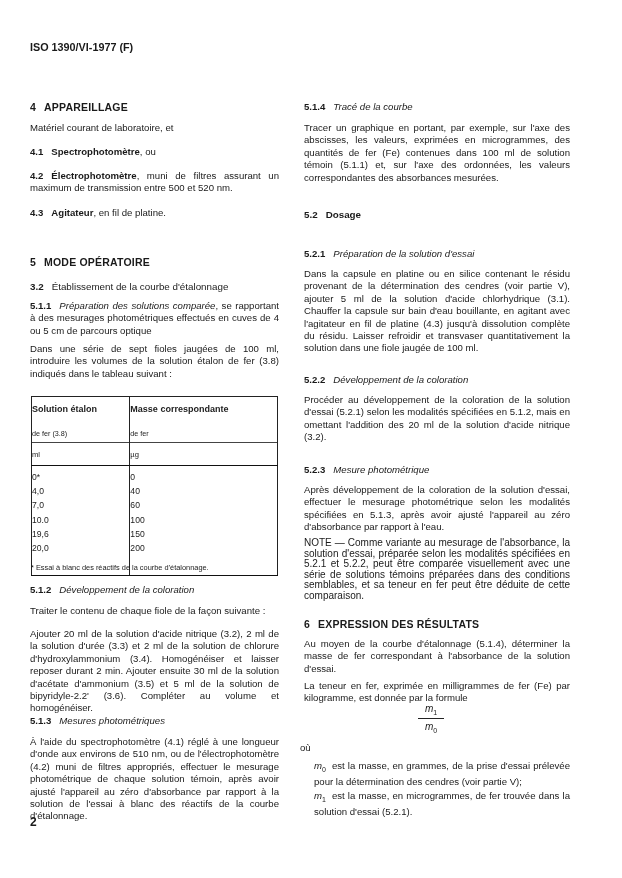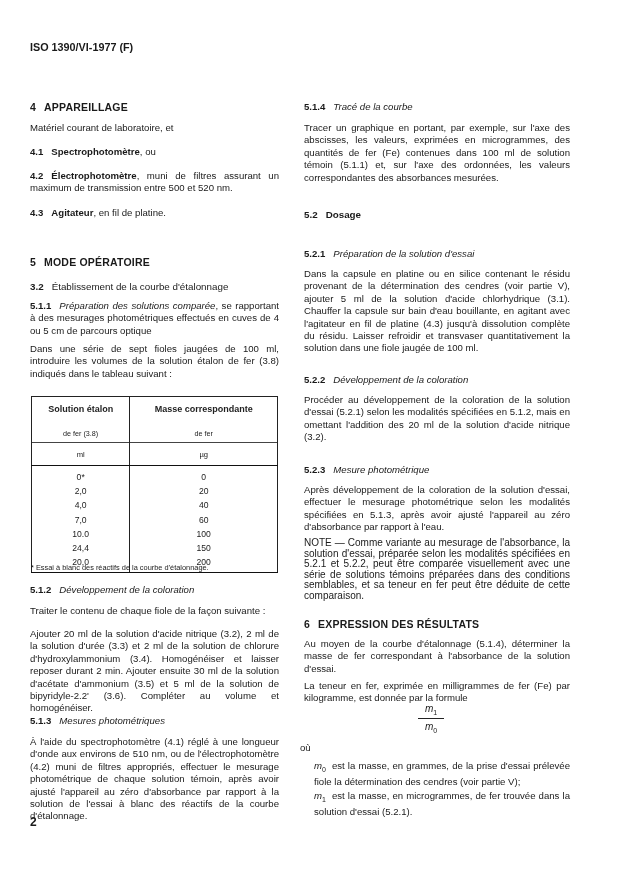--- a/index.html
+++ b/index.html
@@ -11,27 +11,27 @@
   .h1 { font-weight:bold; font-size:10.5px; letter-spacing:0.2px; }
   .h2 { font-weight:bold; font-size:9.8px; }
   .num { font-weight:bold; margin-right:8px; }
   .it { font-style:italic; }
   .b { font-weight:bold; }
   .note { font-size:10px; line-height:10.6px; }
   .header { position:absolute; left:30px; top:41px; font-weight:bold; font-size:10.8px; }
   .pagenum { position:absolute; left:30px; top:815px; font-weight:bold; font-size:12px; }
   table.tbl { position:absolute; left:31px; top:396px; width:247px; border-collapse:collapse;
               font-size:8.6px; color:#222; }
-  table.tbl td, table.tbl th { border-left:1.2px solid #222; border-right:1.2px solid #222; text-align:center; padding:0; }
+  table.tbl td, table.tbl th { border-left:1.2px solid #222; border-right:1.2px solid #222; text-align:left; padding:0; }
   table.tbl thead tr.top th { border-top:1.5px solid #222; padding-top:7px; padding-bottom:4px; font-weight:bold; font-size:9px; }
   table.tbl thead tr.top th .sub { display:block; font-weight:normal; font-size:7.2px; margin-top:15px; }
   table.tbl thead tr.unit th { border-top:1px solid #444; border-bottom:1.8px solid #111; font-weight:normal; font-size:7.6px; height:22px; }
   table.tbl tbody td { height:14.2px; }
   table.tbl tbody tr:first-child td { padding-top:4px; }
-  table.tbl tbody tr:last-child td { border-bottom:1.8px solid #111; padding-bottom:3px; }
+  table.tbl tbody tr:last-child td { border-bottom:1.8px solid #111; padding-bottom:20px; }
   .fn { position:absolute; left:31px; top:563px; font-size:7.4px; }
   .formula { position:absolute; left:418px; top:703px; text-align:center; font-style:italic; font-size:10px; width:26px; }
   .formula .frac-num { display:block; border-bottom:1px solid #222; padding-bottom:2px; }
   .formula .frac-den { display:block; padding-top:2px; }
   sub { font-size:7px; font-style:normal; }
   .def { position:absolute; left:314px; width:256px; font-size:9.6px; line-height:12.4px; text-align:justify; }
   .def .sym { font-style:italic; margin-right:6px; }
 </style>
 </head>
 <body>
@@ -74,37 +74,33 @@
       <th>ml</th>
       <th>µg</th>
     </tr>
   </thead>
   <tbody>
     <tr>
         <td>0*</td>
         <td>0</td>
       </tr>
     <tr>
-        <td>2,0</td>
-        <td>20</td>
-      </tr>
-    <tr>
         <td>4,0</td>
         <td>40</td>
       </tr>
     <tr>
         <td>7,0</td>
         <td>60</td>
       </tr>
     <tr>
         <td>10.0</td>
         <td>100</td>
       </tr>
     <tr>
-        <td>24,4</td>
+        <td>19,6</td>
         <td>150</td>
       </tr>
     <tr>
         <td>20,0</td>
         <td>200</td>
       </tr>
   </tbody>
 </table>
 <div class="fn">*   Essai à blanc des réactifs de la courbe d'étalonnage.</div>
 
@@ -153,17 +149,17 @@
 <div class="blk R" style="top:680px;">La teneur en fer, exprimée en milligrammes de fer (Fe) par kilogramme, est donnée par la formule</div>
 
 <div class="formula">
   <span class="frac-num"><span>m</span><sub>1</sub></span>
   <span class="frac-den"><span>m</span><sub>0</sub></span>
 </div>
 
 <div class="blk" style="left:300px; top:742px;">où</div>
 
 <div class="def" style="top:760px;">
-  <span class="sym"><span>m</span><sub>0</sub></span><span>est la masse, en grammes, de la prise d'essai prélevée fiole la détermination des cendres (voir partie V);</span>
+  <span class="sym"><span>m</span><sub>0</sub></span><span>est la masse, en grammes, de la prise d'essai prélevée pour la détermination des cendres (voir partie V);</span>
 </div>
 <div class="def" style="top:790px;">
   <span class="sym"><span>m</span><sub>1</sub></span><span>est la masse, en microgrammes, de fer trouvée dans la solution d'essai (5.2.1).</span>
 </div>
 
 </body></html>

